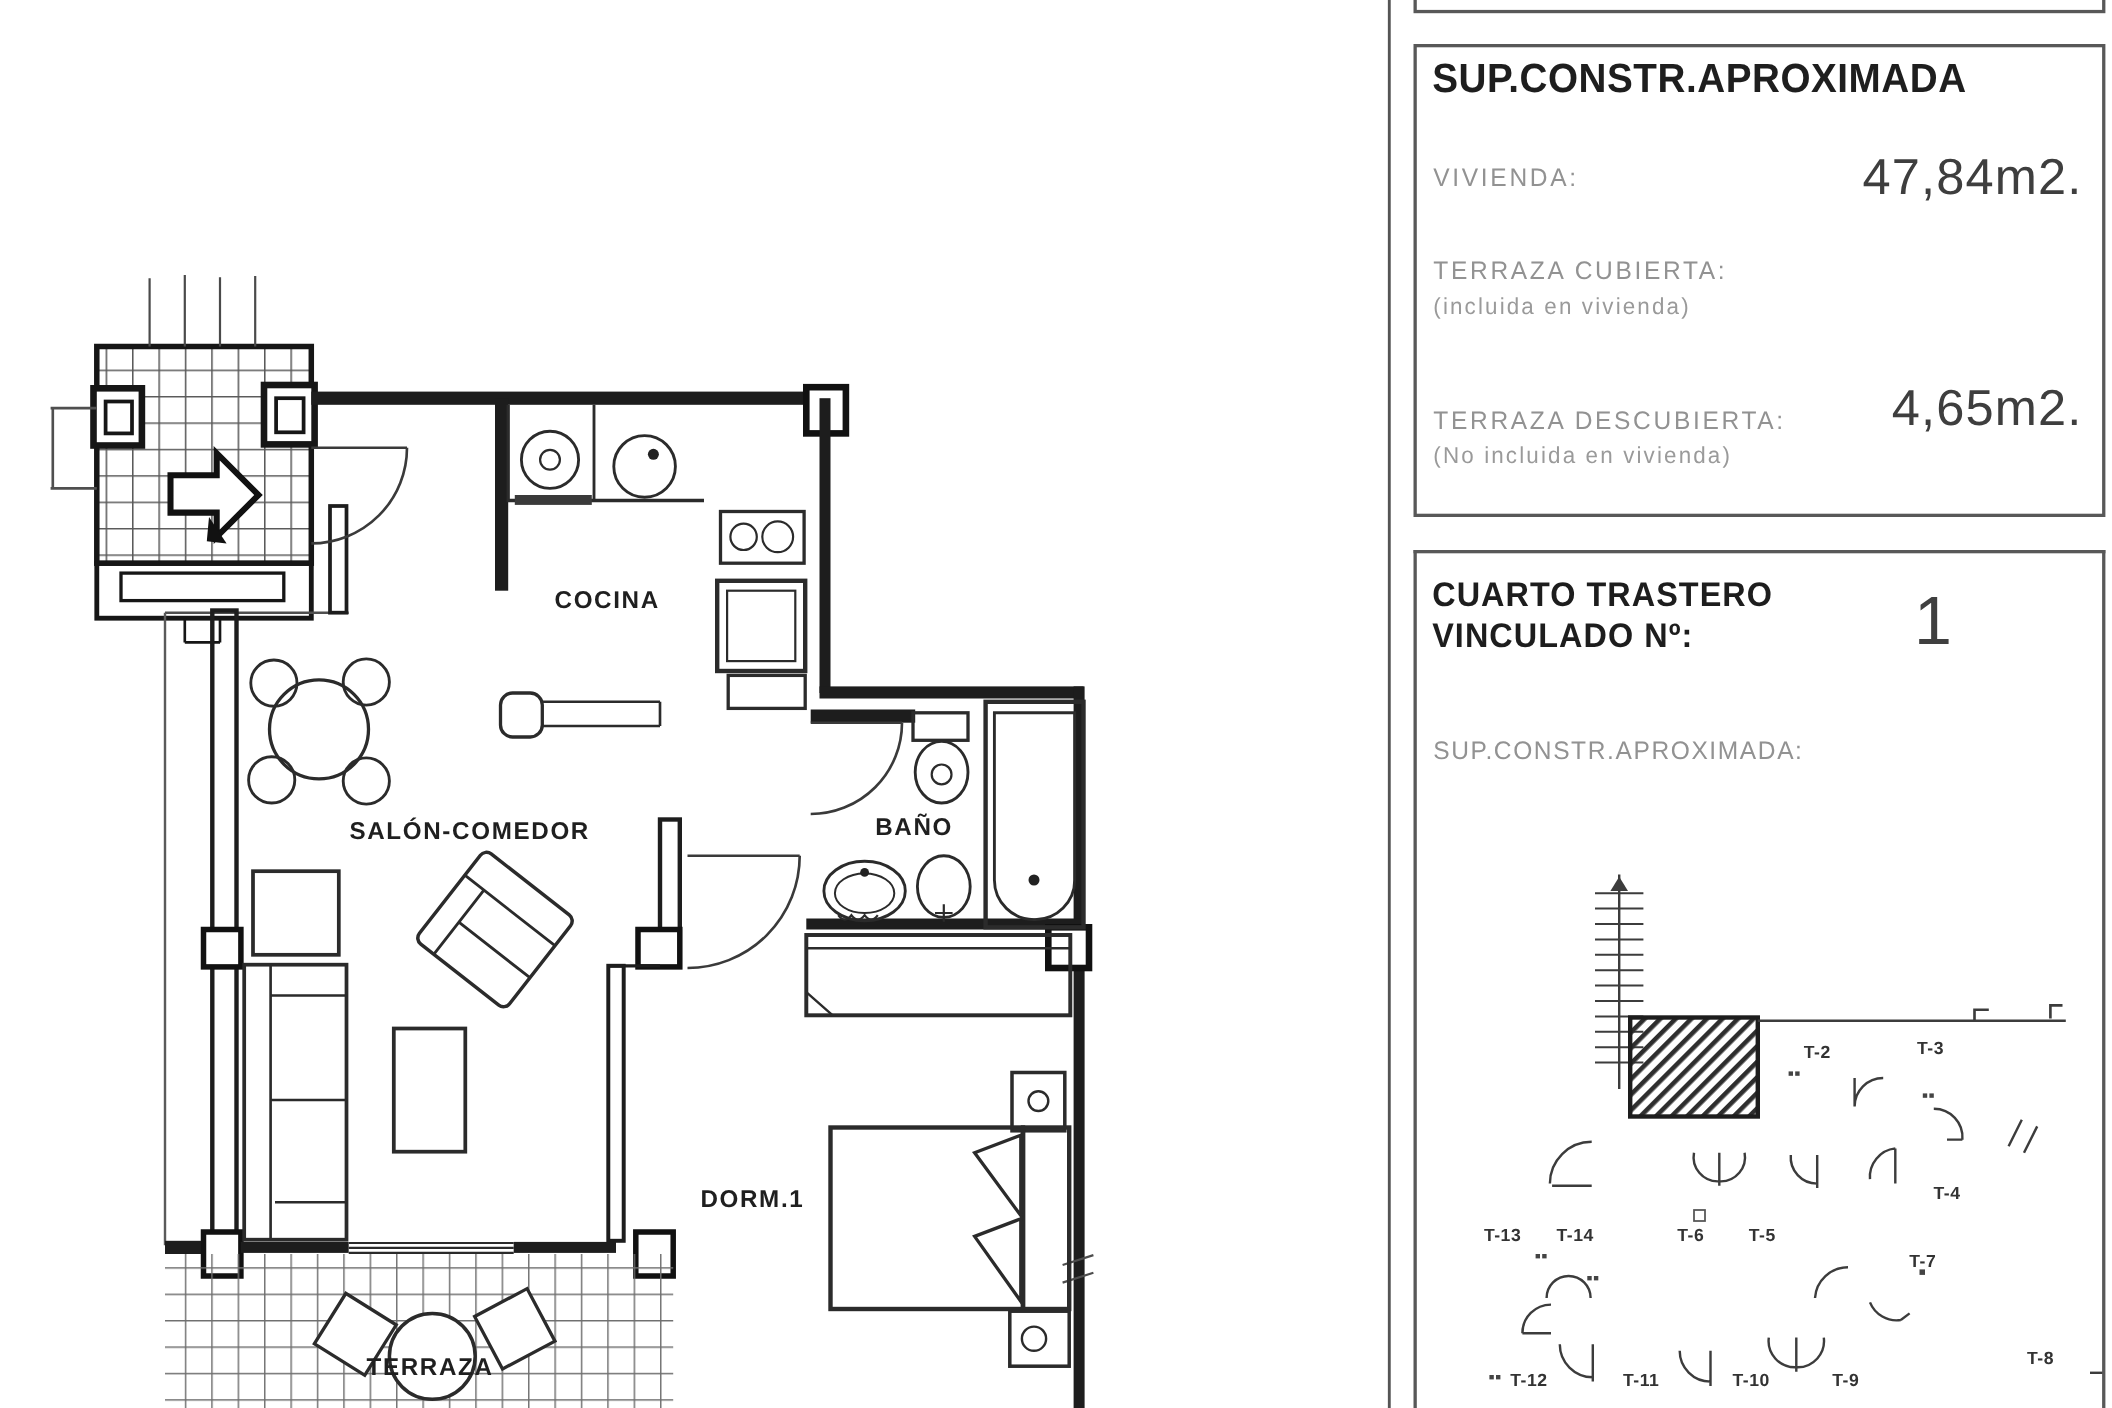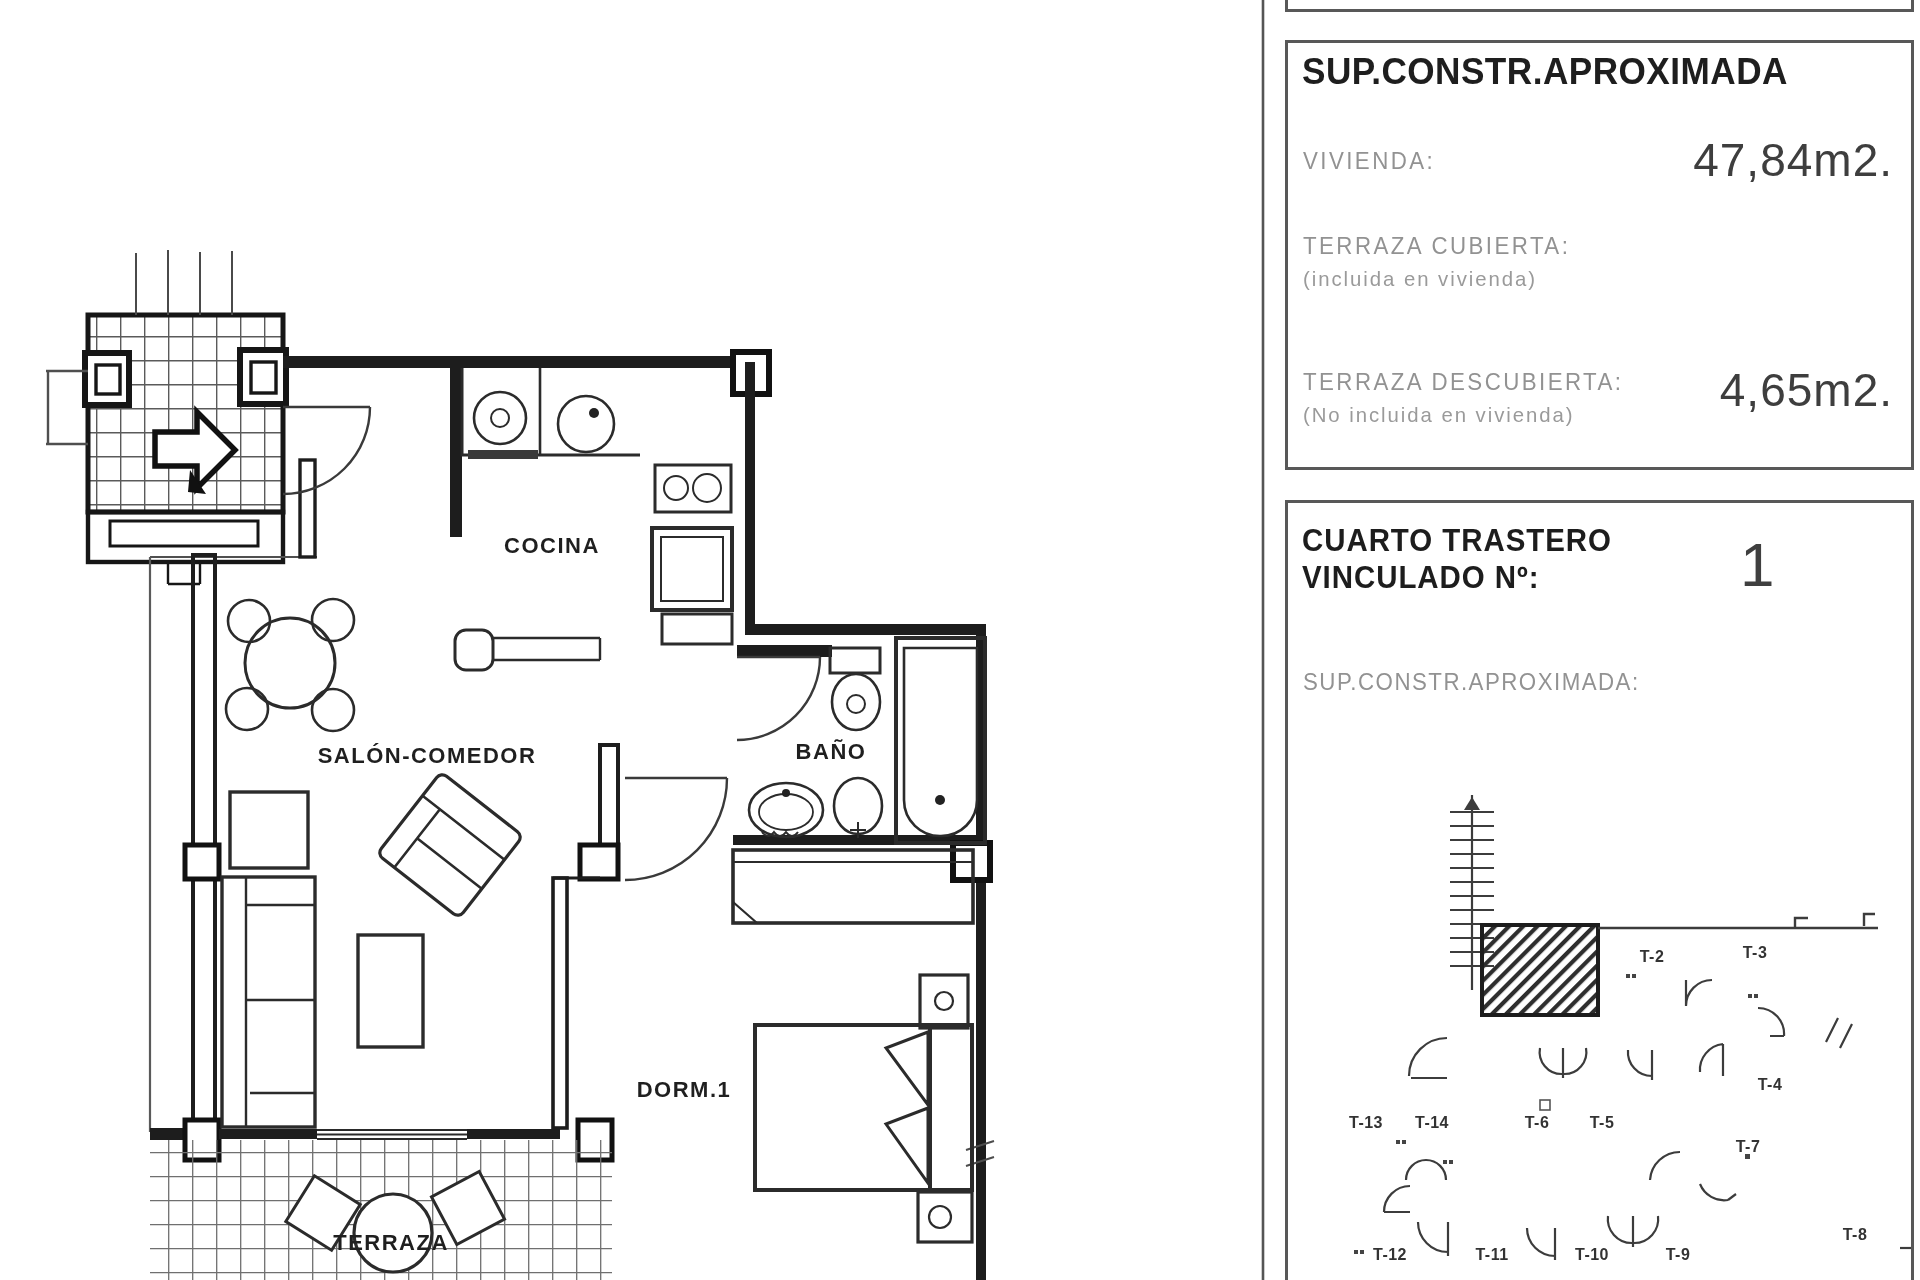--- a/index.html
+++ b/index.html
@@ -291,21 +291,21 @@
 <div class="pbox" style="left:1285px;top:40px;width:629px;height:430px;">
   <div class="ptitle" style="left:14px;top:8px;">SUP.CONSTR.APROXIMADA</div>
 
   <div class="plabel" style="left:15px;top:105px;">VIVIENDA:</div>
   <div class="pvalue" style="top:90px;">47,84m2.</div>
 
   <div class="plabel" style="left:15px;top:190px;">TERRAZA CUBIERTA:</div>
   <div class="pnote" style="left:15px;top:224px;">(incluida en vivienda)</div>
 
   <div class="plabel" style="left:15px;top:326px;">TERRAZA DESCUBIERTA:</div>
-  <div class="pvalue" style="top:320px;">4,65m2.</div>
+  <div class="pvalue" style="top:300px;">4,65m2.</div>
   <div class="pnote" style="left:15px;top:360px;">(No incluida en vivienda)</div>
 </div>
 
 <div class="pbox" style="left:1285px;top:500px;width:629px;height:800px;border-bottom:none;">
   <div class="pbig" style="left:14px;top:20px;">CUARTO TRASTERO</div>
   <div class="pbig" style="left:14px;top:57px;">VINCULADO Nº:</div>
   <div class="pnumber" style="left:452px;top:26px;">1</div>
 
   <div class="plabel" style="left:15px;top:166px;letter-spacing:1.5px;">SUP.CONSTR.APROXIMADA:</div>
 </div>

